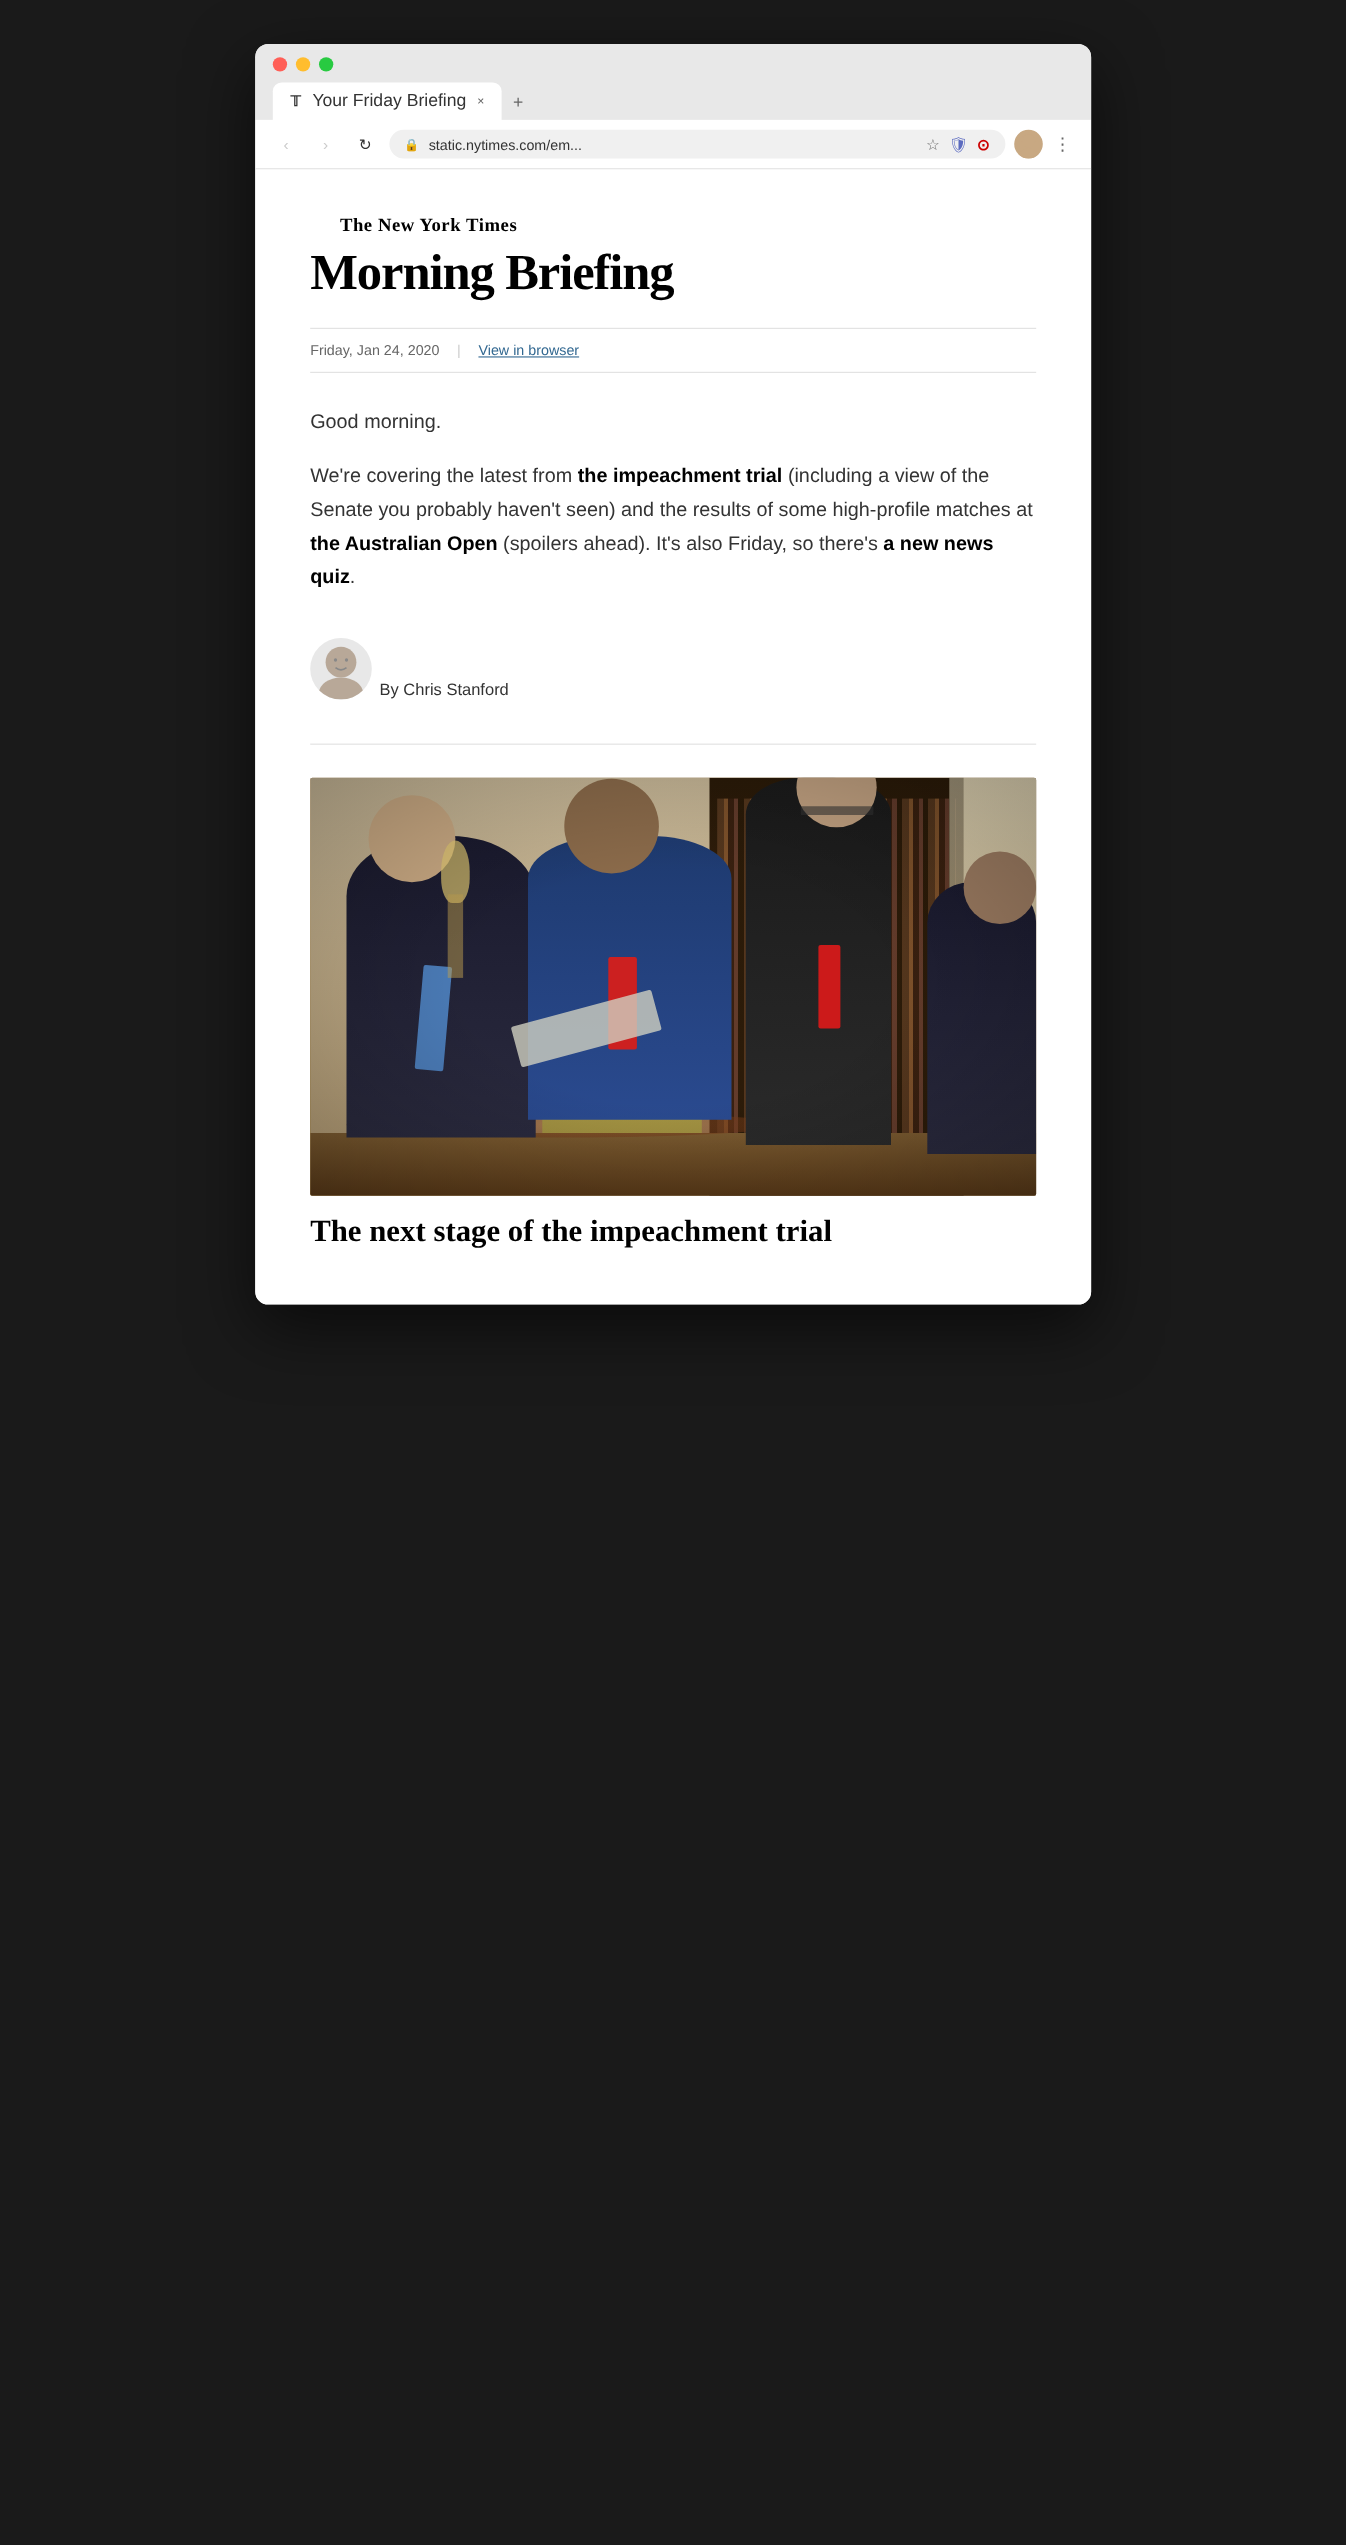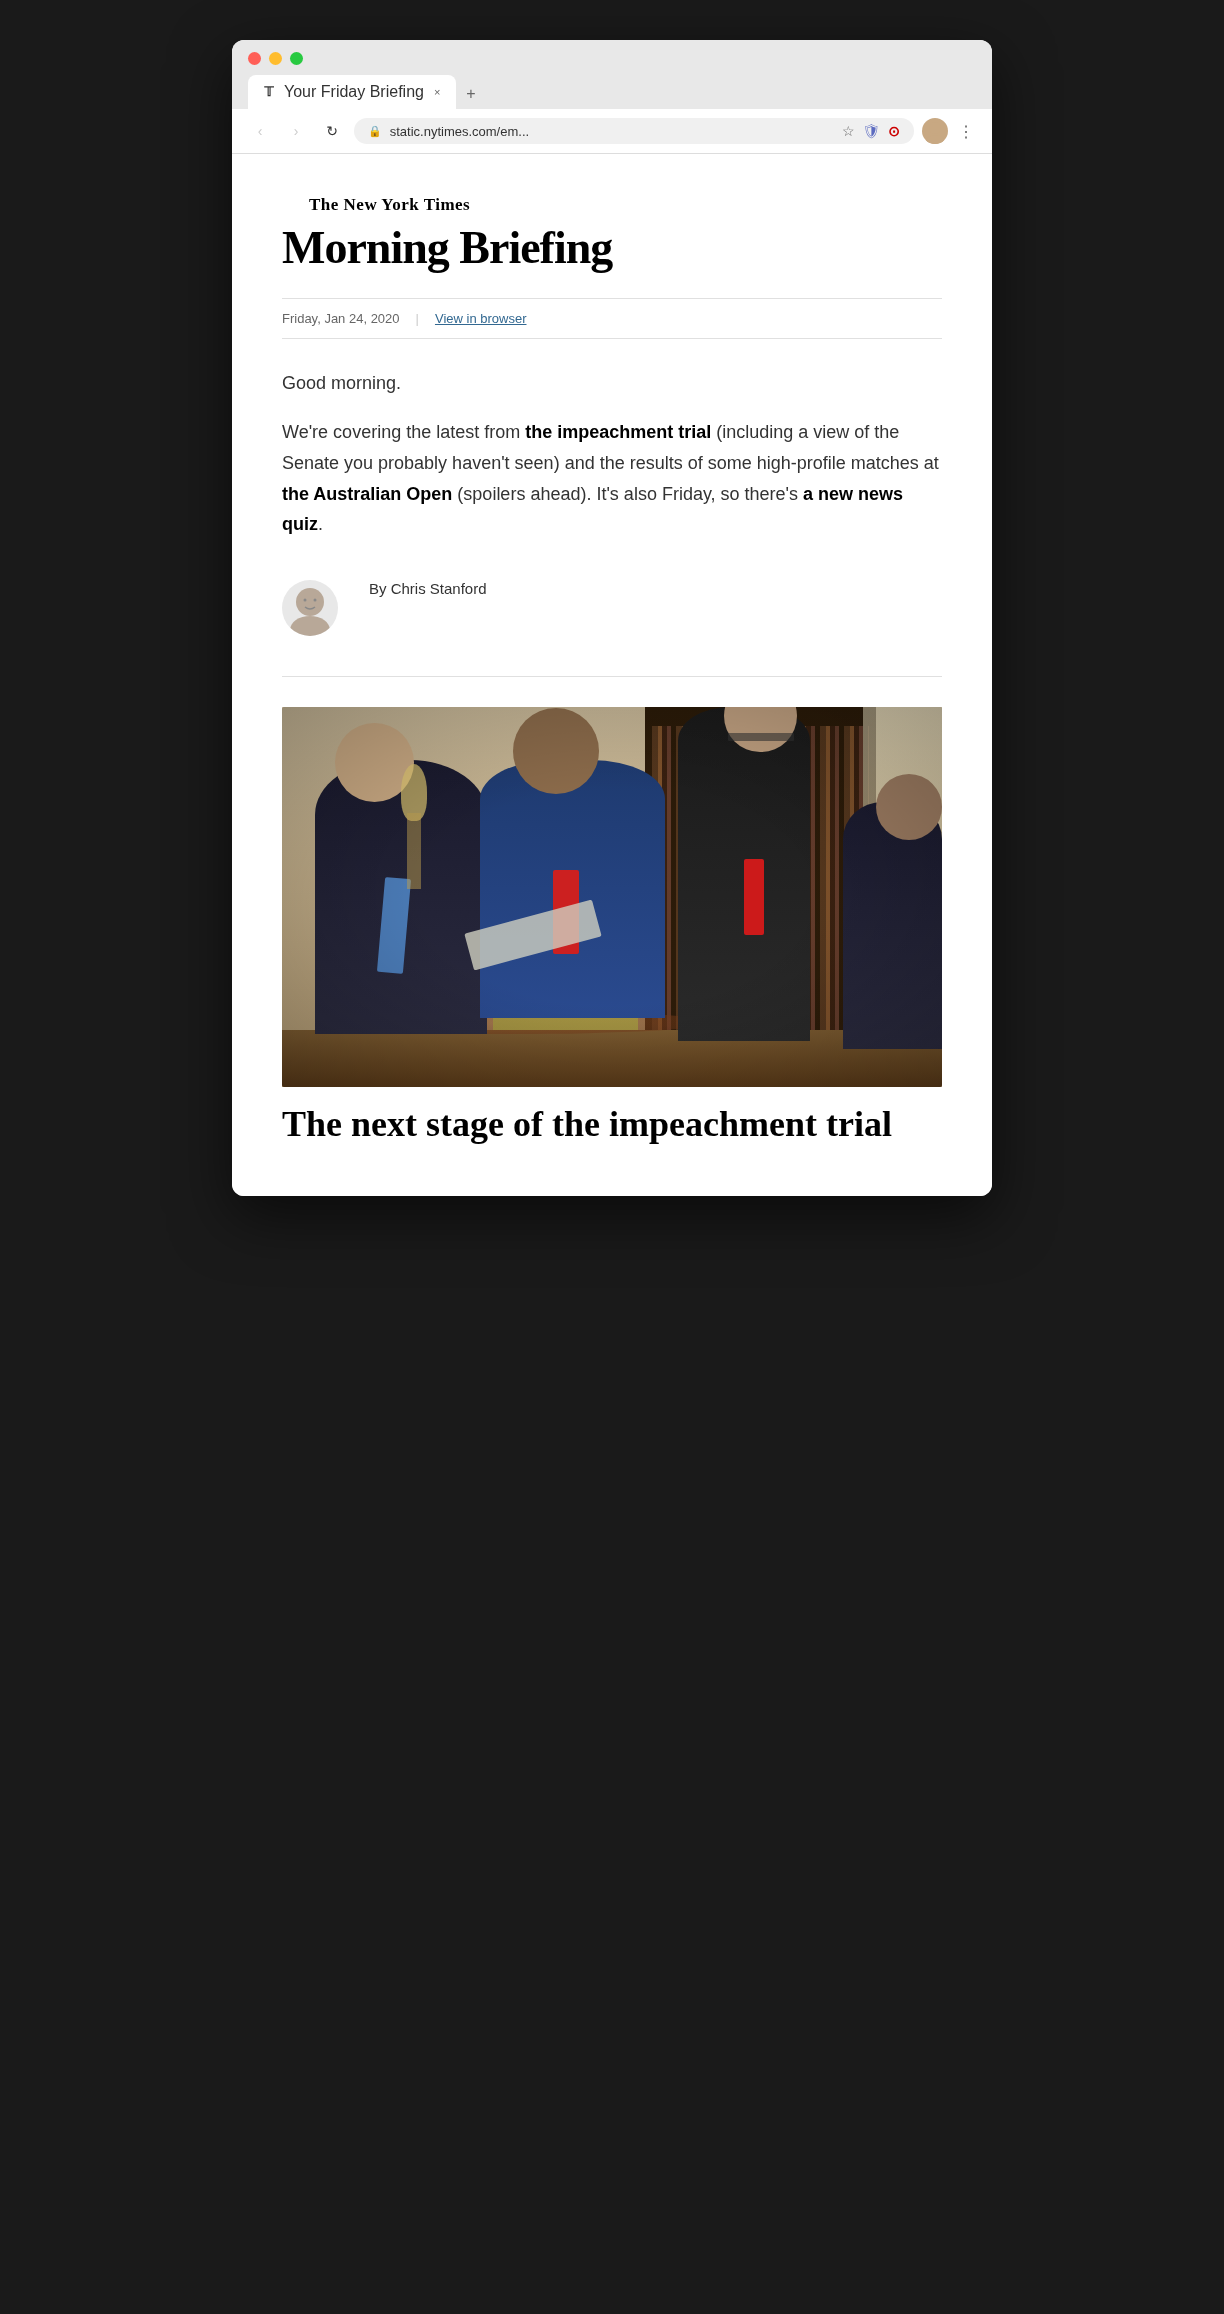--- a/index.html
+++ b/index.html
@@ -243,22 +243,22 @@
       margin-bottom: 30px;
     }
 
     .intro-text strong {
       font-weight: 700;
       color: #000;
     }
 
     .author-section {
       display: flex;
-      align-items: flex-start;
-      gap: 31px;
+      align-items: flex-end;
+      gap: 7px;
       margin-bottom: 30px;
       padding: 10px 0;
     }
 
     .author-avatar {
       width: 56px;
       height: 56px;
       border-radius: 50%;
       background: #e8e8e8;
       overflow: hidden;
@@ -315,21 +315,21 @@
       line-height: 1.5;
       margin-bottom: 24px;
     }
 
     .caption-credit {
       color: #888;
     }
 
     .article-headline {
       font-family: 'Georgia', 'Times New Roman', serif;
-      font-size: 36px;
+      font-size: 28px;
       font-weight: 900;
       color: #000;
       line-height: 1.2;
       margin-bottom: 10px;
     }
   </style>
 </head>
 <body>
 
 <div class="browser-window">

